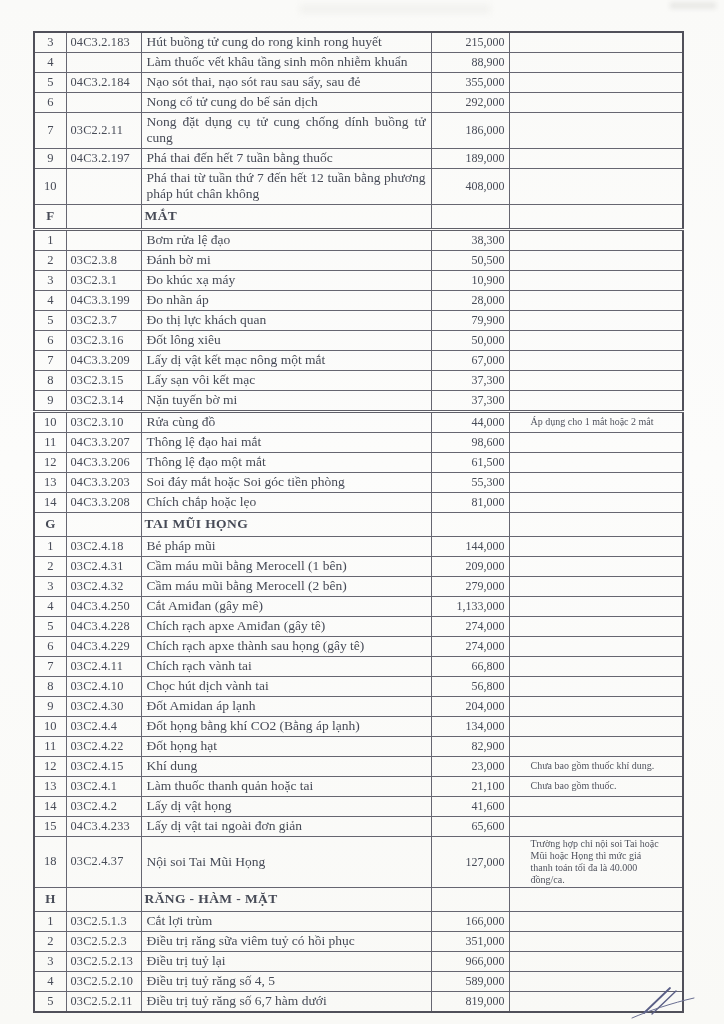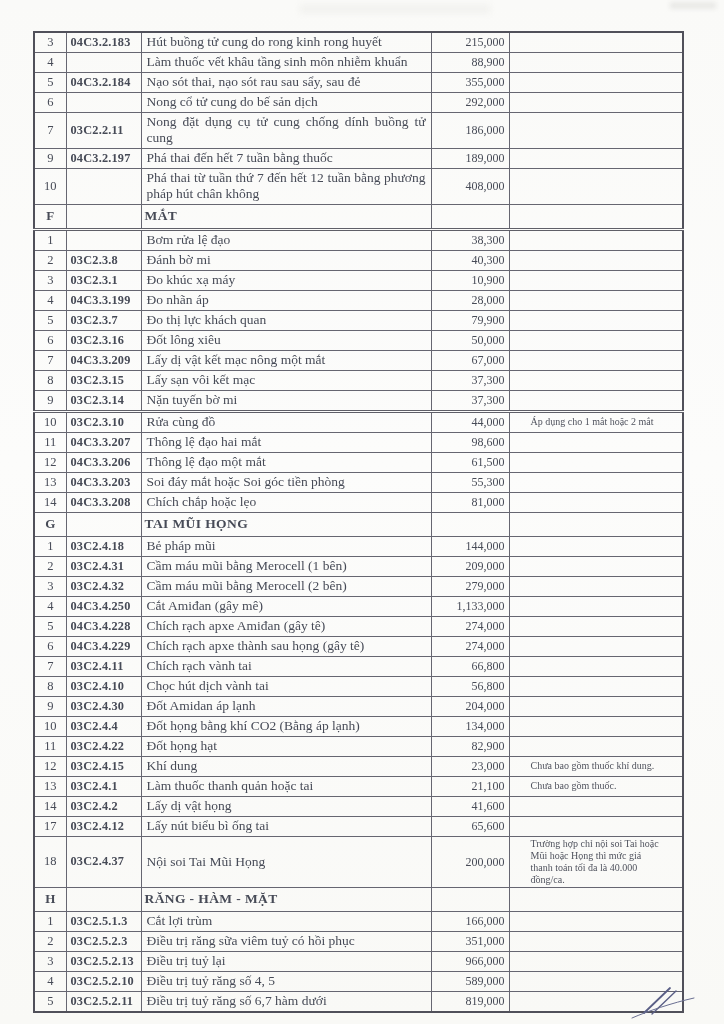--- a/index.html
+++ b/index.html
@@ -15,21 +15,21 @@
     position:absolute;left:33px;top:31px;width:649px;
     border-collapse:collapse;table-layout:fixed;
     border:2px solid #50505a;
   }
   .price-table td{
     border:1px solid #666671;height:17px;padding:0 3px;
     font-size:13px;line-height:1.22;vertical-align:middle;
     color:#474b57;overflow:hidden;
   }
   .price-table td.num{text-align:center;font-size:12.5px;}
-  .price-table td.code{font-size:12.3px;letter-spacing:.2px;padding-left:4px;font-weight:bold;}
+  .price-table td.code{font-size:12.3px;letter-spacing:.2px;padding-left:4px;}
   .price-table td.name{font-size:13.5px;text-align:justify;padding:1px 5px;}
   .price-table td.price{text-align:right;padding-right:4px;font-size:12px;}
   .price-table td.note{font-size:10px;line-height:1.2;color:#50535e;padding:1px 21px;vertical-align:middle;}
   .price-table tr.section-row td{height:21px;font-weight:bold;}
   .price-table td.section-letter{text-align:center;font-size:13px;}
   .price-table td.section-title{font-size:13.5px;letter-spacing:.4px;text-align:left;}
   
   .price-table tr:nth-child(8) td{border-bottom:3px double #5f5f68;}
   .price-table tr:nth-child(17) td{border-bottom:3px double #5f5f68;}
   .signature{position:absolute;left:628px;top:983px;}
@@ -110,21 +110,21 @@
           <td class="num">1</td>
           <td class="code"></td>
           <td class="name">Bơm rửa lệ đạo</td>
           <td class="price">38,300</td>
           <td class="note"></td>
         </tr>
         <tr class="data-row">
           <td class="num">2</td>
           <td class="code">03C2.3.8</td>
           <td class="name">Đánh bờ mi</td>
-          <td class="price">40,300</td>
+          <td class="price">50,500</td>
           <td class="note"></td>
         </tr>
         <tr class="data-row">
           <td class="num">3</td>
           <td class="code">03C2.3.1</td>
           <td class="name">Đo khúc xạ máy</td>
           <td class="price">10,900</td>
           <td class="note"></td>
         </tr>
         <tr class="data-row">
@@ -303,31 +303,31 @@
           <td class="note">Chưa bao gồm thuốc.</td>
         </tr>
         <tr class="data-row">
           <td class="num">14</td>
           <td class="code">03C2.4.2</td>
           <td class="name">Lấy dị vật họng</td>
           <td class="price">41,600</td>
           <td class="note"></td>
         </tr>
         <tr class="data-row">
-          <td class="num">17</td>
-          <td class="code">03C2.4.12</td>
-          <td class="name">Lấy nút biểu bì ống tai</td>
+          <td class="num">15</td>
+          <td class="code">04C3.4.233</td>
+          <td class="name">Lấy dị vật tai ngoài đơn giản</td>
           <td class="price">65,600</td>
           <td class="note"></td>
         </tr>
         <tr class="data-row">
           <td class="num">18</td>
           <td class="code">03C2.4.37</td>
           <td class="name">Nội soi Tai Mũi Họng</td>
-          <td class="price">200,000</td>
+          <td class="price">127,000</td>
           <td class="note">Trường hợp chỉ nội soi Tai hoặc Mũi hoặc Họng thì mức giá thanh toán tối đa là 40.000 đồng/ca.</td>
         </tr>
         <tr class="section-row">
           <td class="num section-letter">H</td>
           <td class="code"></td>
           <td class="section-title">RĂNG - HÀM - MẶT</td>
           <td class="price"></td>
           <td class="note"></td>
         </tr>
         <tr class="data-row">

